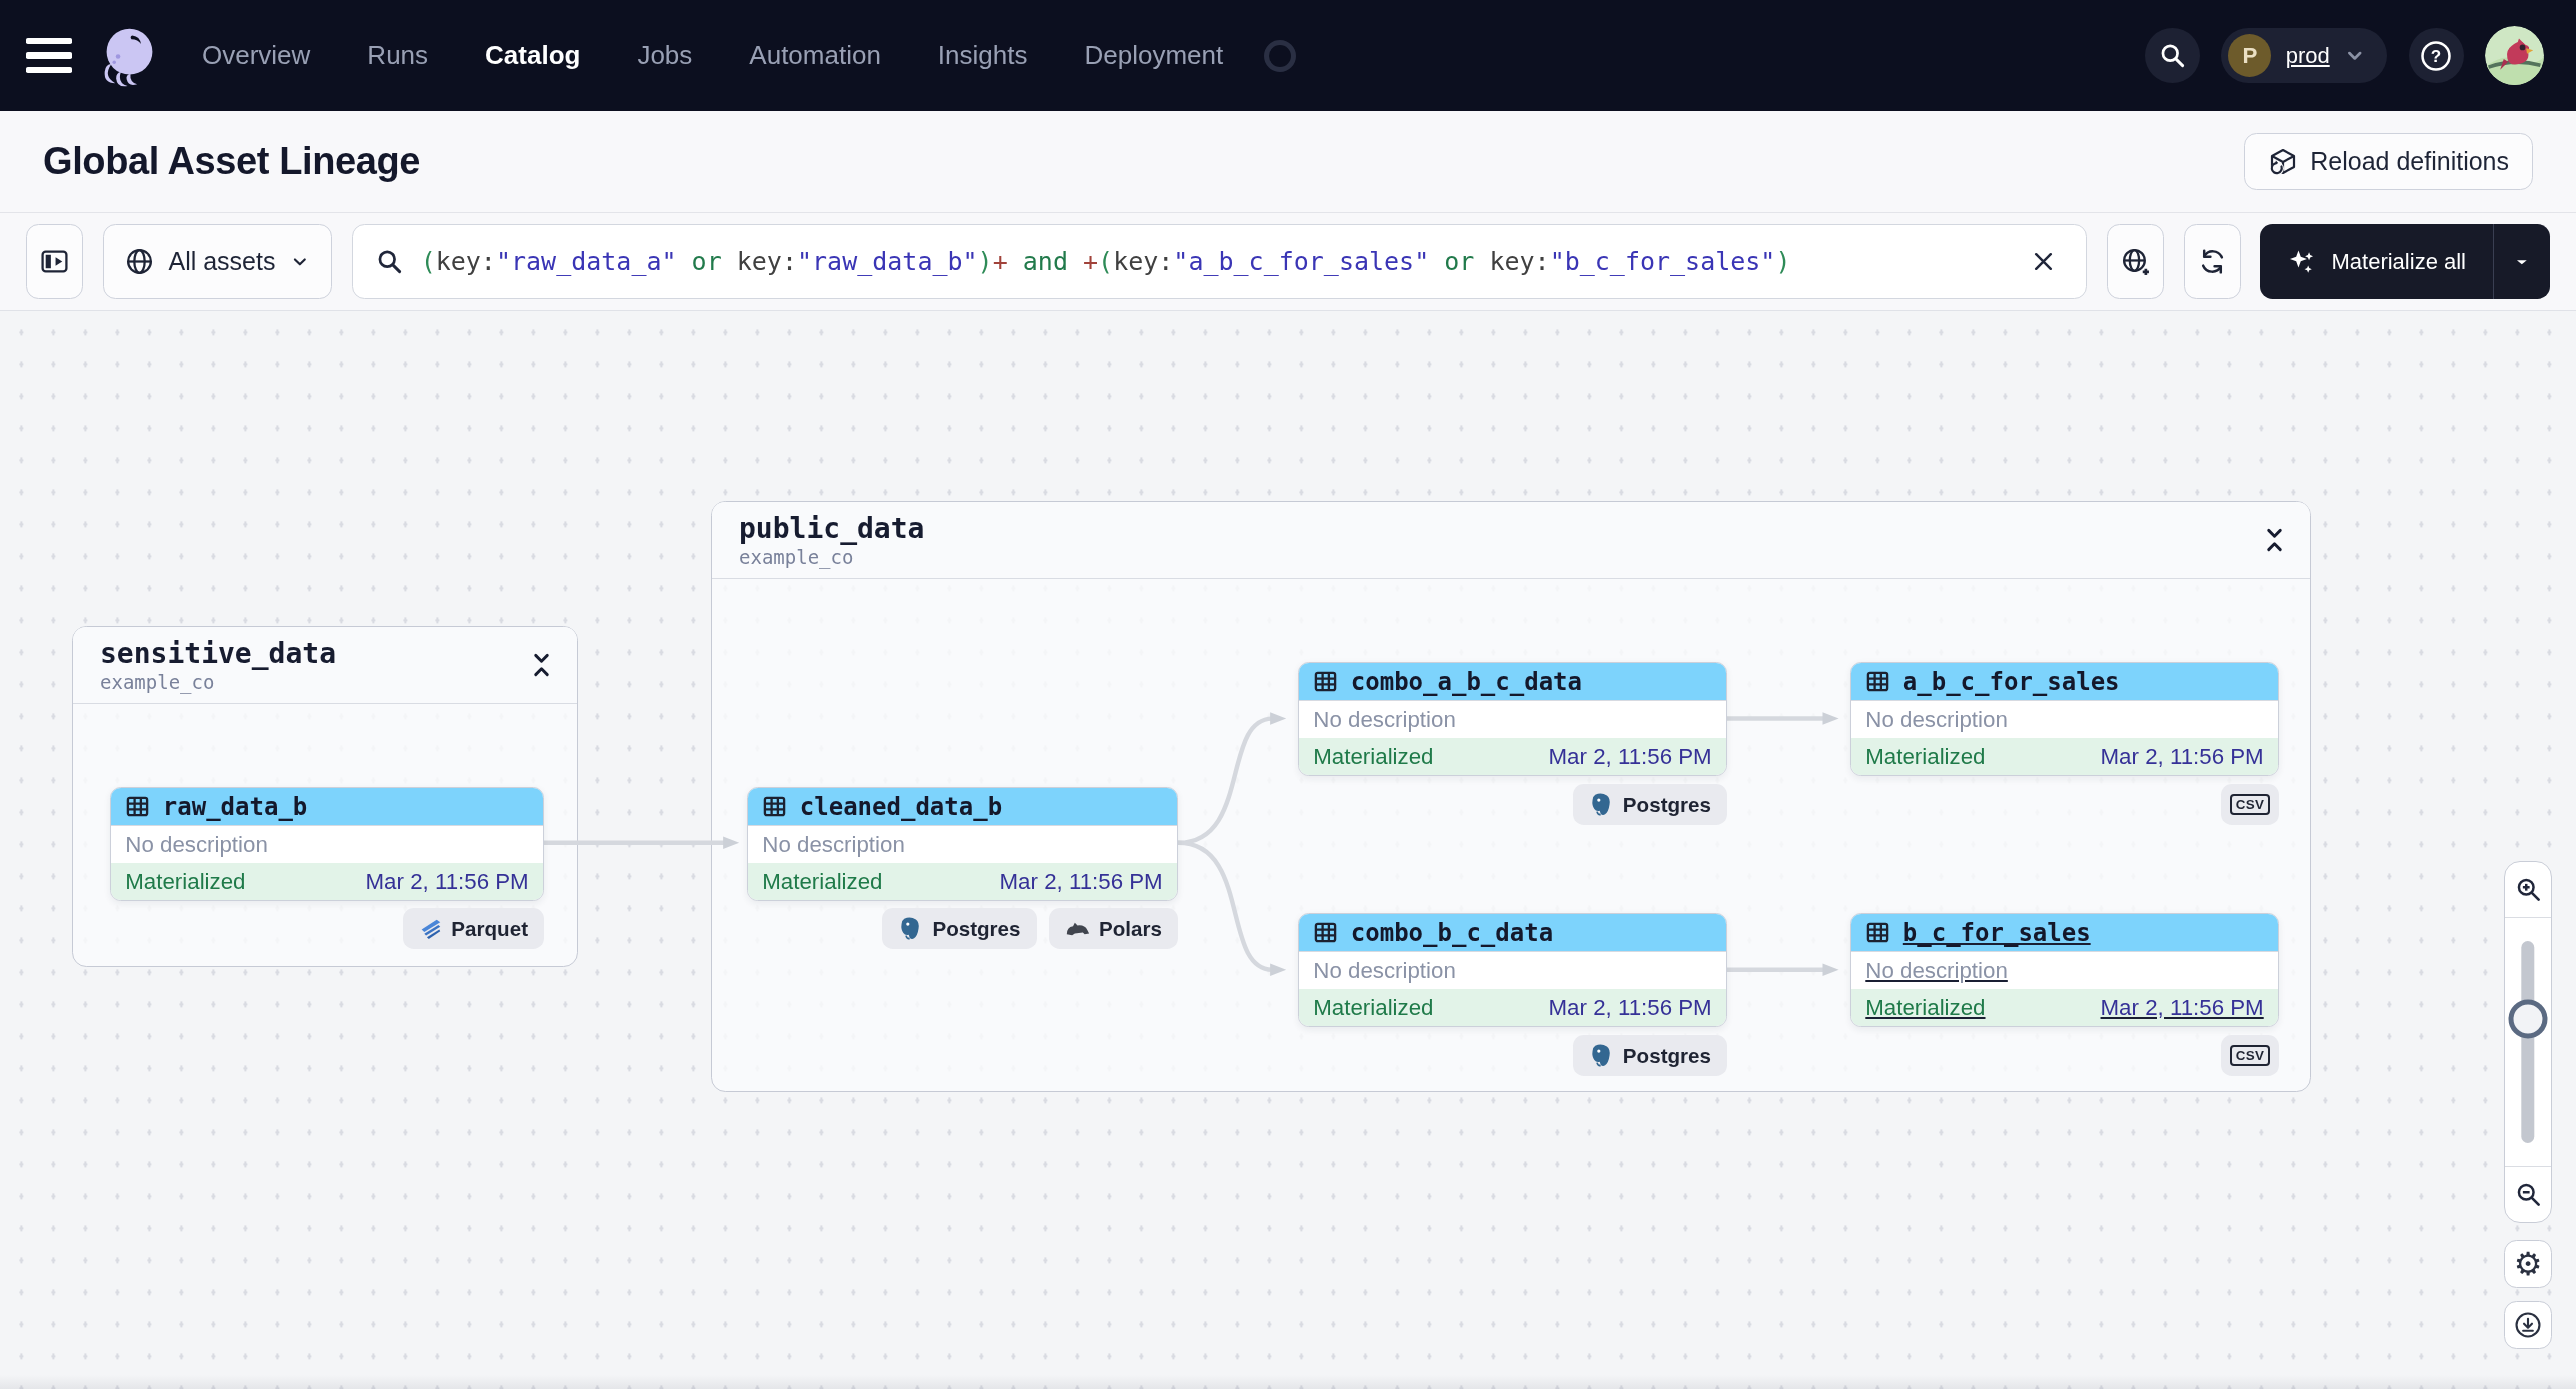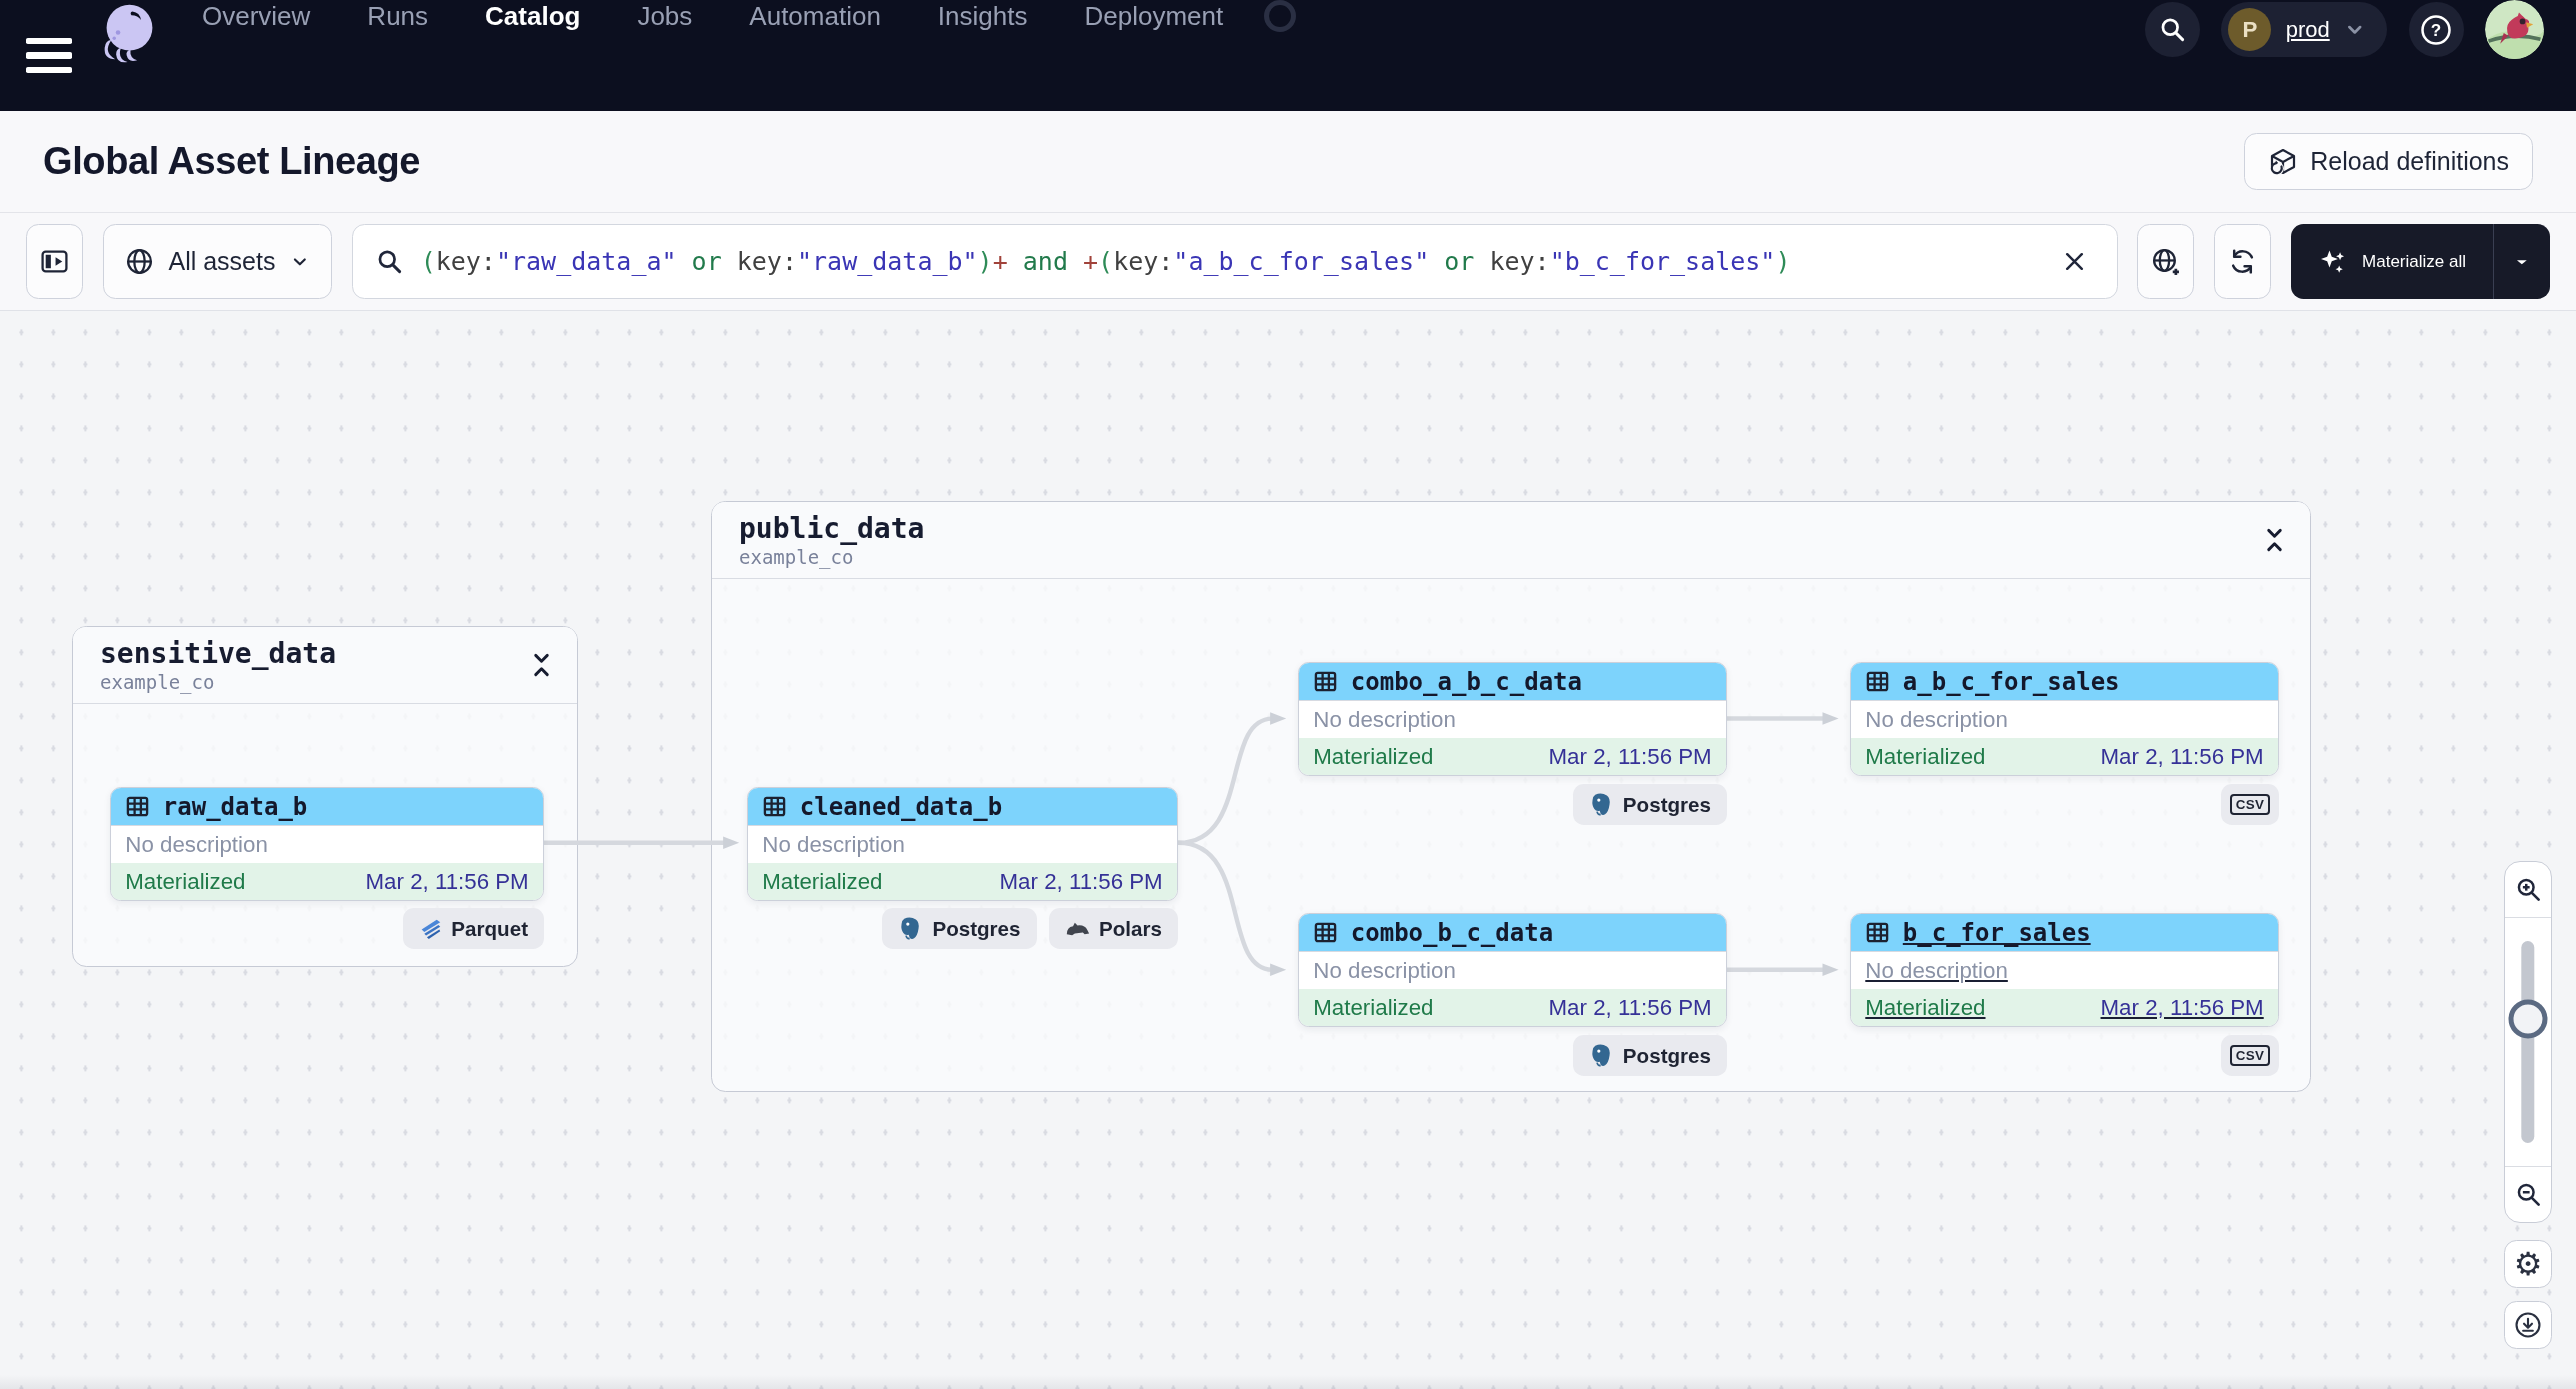--- a/index.html
+++ b/index.html
@@ -1,21 +1,21 @@
 <!DOCTYPE html>
 <html style="font-size:14.3px"><head>
 <meta charset="utf-8">
 <style>
   * { margin:0; padding:0; box-sizing:border-box; }
   html,body { width:2576px; height:1389px; overflow:hidden; }
   body { font-family:"Liberation Sans", sans-serif; background:#f4f5f7; color:#1a1f33; }
   .mono { font-family:"DejaVu Sans Mono", monospace; }
 
   
-  .topnav { height:111px; background:#0c0f1f; display:flex; align-items:flex-start; padding:0 32px 0 0; }
+  .topnav { height:111px; background:#0c0f1f; display:flex; align-items:center; padding:0 32px 0 0; }
   .hamburger { width:98px; height:111px; display:flex; flex-direction:column; justify-content:center; align-items:center; gap:8px; cursor:pointer; }
   .hamburger i { display:block; width:46px; height:6.3px; background:#ffffff; border-radius:1.8px; }
   .logo { width:63px; height:63px; margin-right:41px; }
   .nav-items { display:flex; align-items:center; gap:57px; font-size:26px; color:#99a0b4; }
   .nav-item { cursor:pointer; white-space:nowrap; }
   .nav-item.active { color:#ffffff; font-weight:700; }
   .nav-spinner { width:32px; height:32px; border:5.4px solid #2a2f43; border-top-color:#71789; border-radius:50%; margin-left:-16px; }
   .nav-right { margin-left:auto; display:flex; align-items:center; gap:21.5px; }
   .nav-circle { width:55px; height:55px; border-radius:50%; background:#1d2133; display:flex; align-items:center; justify-content:center; cursor:pointer; }
   .env-pill { height:55px; background:#1d2133; border-radius:28px; display:flex; align-items:center; gap:14.3px; padding:0 21.5px 0 7.2px; cursor:pointer; }
@@ -37,21 +37,21 @@
   .chev { flex:none; }
   .search-box { flex:1; height:75px; background:#ffffff; border:1.8px solid #d3d7df; border-radius:12.5px; display:flex; align-items:center; padding:0 23px; gap:18px; }
   .query { flex:1; font-size:25px; white-space:nowrap; overflow:hidden; }
   .tok-paren { color:#2e8b57; }
   .tok-attr  { color:#404040; }
   .tok-str   { color:#3a35b5; }
   .tok-kw    { color:#217a4b; }
   .tok-plus  { color:#a1423a; }
   .clear-x { width:39px; height:39px; display:flex; align-items:center; justify-content:center; cursor:pointer; }
   .materialize { height:75px; display:flex; background:#171a28; border-radius:12.5px; color:#fff; overflow:hidden; cursor:pointer; }
-  .materialize .main { display:flex; align-items:center; gap:14.3px; padding:16px 27px; font-size:17px; font-weight:500; }
+  .materialize .main { display:flex; align-items:center; gap:14.3px; padding:16px 27px; font-size:22px; font-weight:500; }
   .materialize .split { width:57px; display:flex; align-items:center; justify-content:center; border-left:0.9px solid #3a3f52; }
 
   
   .canvas { position:relative; width:2576px; height:1078px; background:#f4f5f7;
     background-image:radial-gradient(ellipse 2.3px 4px at center, #d9dbe2 70%, rgba(0,0,0,0) 72%);
     background-size:32px 32px; background-position:5.4px 5.4px; }
   .canvas::after { content:""; position:absolute; left:0; right:0; bottom:0; height:14.3px;
     background:linear-gradient(to bottom, rgba(0,0,0,0), rgba(90,95,110,0.10)); }
 
   .group { position:absolute; background:rgba(250,251,253,0.8); border:1.8px solid #c6cad5; border-radius:14.3px; }

